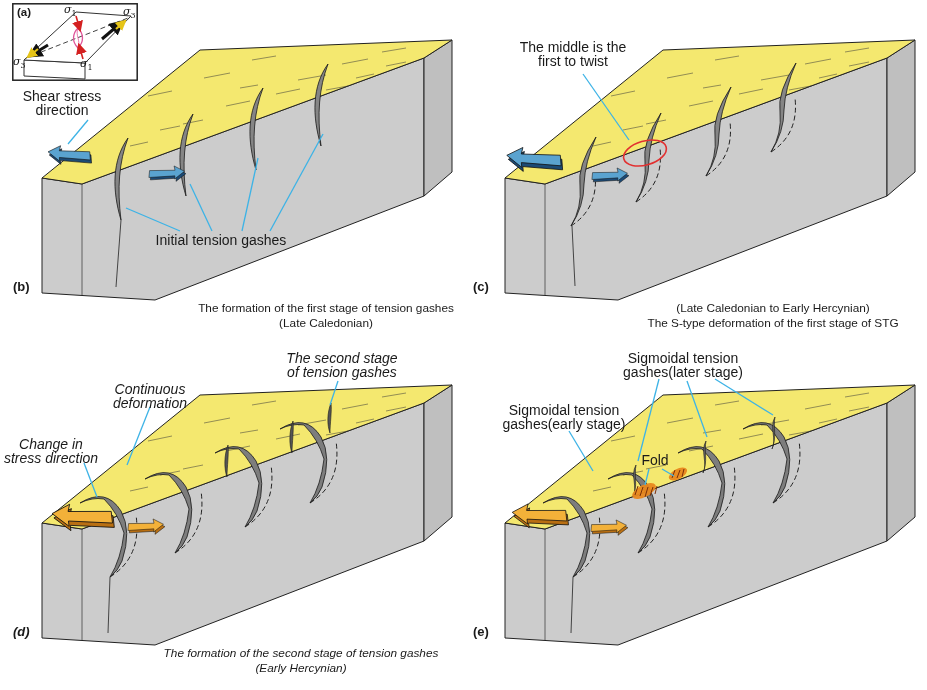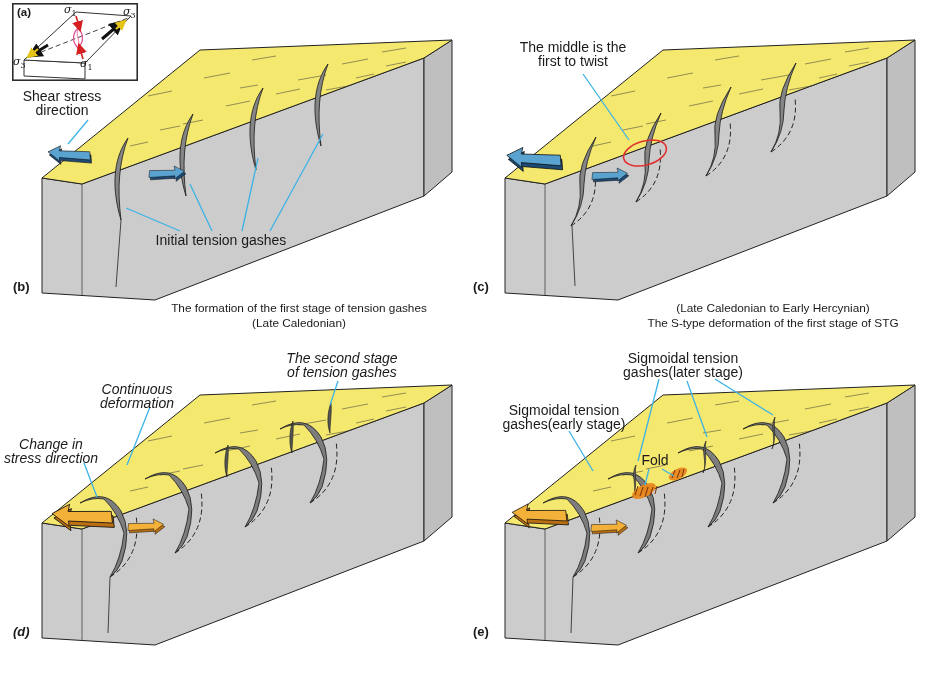--- a/index.html
+++ b/index.html
@@ -107,21 +107,21 @@
           <use href="#arrow-blue-r"></use>
         </g>
     </svg>
     <div class="lbl" style="left:62px;top:89px">
       <span>Shear stress</span>
       <span>direction</span>
     </div>
     <div class="lbl" style="left:221px;top:233px">
       <span>Initial tension gashes</span>
     </div>
-    <div class="cap" style="left:299px;top:301px">
+    <div class="cap" style="left:326px;top:301px">
       <span>The formation of the first stage of tension gashes</span>
       <span>(Late Caledonian)</span>
     </div>
     <div class="plet" style="left:13px;top:279px">(b)</div>
 
     <div id="inset">
       <svg viewBox="0 0 126 78" width="126" height="78">
         <rect x="0.8" y="0.8" width="124.4" height="76.4" fill="#fff" stroke="#222" stroke-width="1.5"></rect>
         <path d="M12,57 L73,60 L73,76 L12,73 Z" fill="#fff" stroke="#333" stroke-width="1"></path>
         <path d="M12,57 L64,9 L119,13 L73,60 Z" fill="#fff" stroke="#333" stroke-width="1"></path>
@@ -209,27 +209,31 @@
           <use href="#arrow-or-l"></use>
         </g>
       <g transform="translate(127,175) rotate(-5) scale(0.62)">
           <use href="#arrow-or-r"></use>
         </g>
     </svg>
     <div class="lbl" style="left:342px;top:6px">
       <span>The second stage</span>
       <span>of tension gashes</span>
     </div>
-    <div class="lbl" style="left:137px;top:37px">
+    <div class="lbl" style="left:150px;top:37px">
       <span>Continuous</span>
       <span>deformation</span>
     </div>
     <div class="lbl" style="left:51px;top:92px">
       <span>Change in</span>
       <span>stress direction</span>
+    </div>
+    <div class="cap" style="left:301px;top:301px">
+      <span>The formation of the second stage of tension gashes</span>
+      <span>(Early Hercynian)</span>
     </div>
     <div class="plet" style="left:13px;top:279px">(d)</div>
   </div>
 
   <div class="panel" id="panel-e">
     <svg viewBox="0 0 464 345" width="464" height="345">
       <use href="#blk"></use>
       <g fill="#7d7d7d" stroke="#1a1a1a" stroke-width="0.8">
         <path d="M80,158 Q106,142 121,166 Q132,186 122,216 Q118,226 110,232 Q121,214 124,188 Q118,168 104,154 Q92,152 80,158 Z"></path>
         <path d="M145,134 Q171,118 186,142 Q197,162 187,192 Q183,202 175,208 Q186,190 189,164 Q183,144 169,130 Q157,128 145,134 Z"></path>

